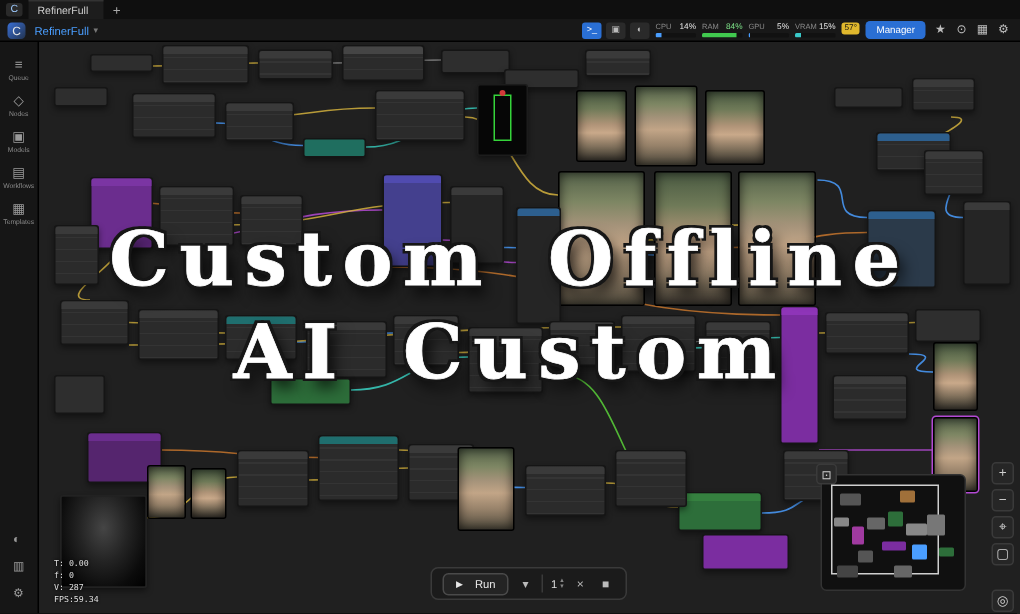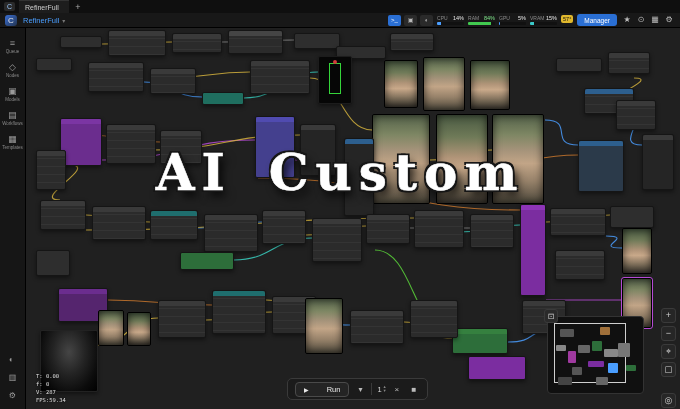--- a/index.html
+++ b/index.html
@@ -69,21 +69,21 @@
   .mm-b { position:absolute; border-radius:1px; }
 
   
   .zoom-controls { position:absolute; right:4px; top:308px; z-index:15; display:flex; flex-direction:column; gap:3px; }
   .zc-btn { width:15px; height:15px; background:#262626; border:1px solid #3a3a3a; border-radius:3px; color:#cfcfcf; font-size:9px; line-height:13px; text-align:center; cursor:pointer; padding:0; }
   .zc-gap { height:10px; }
 
   
   .run-toolbar { position:absolute; left:287px; top:378px; height:22px; z-index:22; display:flex; align-items:center; gap:5px;
                  background:#1b1b1b; border:1px solid #3a3a3a; border-radius:5px; padding:0 7px; }
-  .run-btn { display:flex; align-items:center; gap:18px; height:15px; background:#242424; border:1px solid #4a4a4a; border-radius:4px; color:#e8e8e8; font-size:7.5px; padding:0 8px; cursor:pointer; }
+  .run-btn { display:flex; align-items:center; gap:8px; height:15px; background:#242424; border:1px solid #4a4a4a; border-radius:4px; color:#e8e8e8; font-size:7.5px; padding:0 8px; cursor:pointer; }
   .run-btn .play { font-size:6px; color:#e8e8e8; }
   .rt-sep { width:1px; height:12px; background:#3a3a3a; }
   .rt-ico { background:none; border:none; color:#bbb; font-size:8px; width:12px; text-align:center; cursor:pointer; padding:0; }
   .stepper { display:flex; align-items:center; gap:2px; color:#ddd; font-size:7.5px; cursor:pointer; }
   .st-arrows { display:flex; flex-direction:column; line-height:4px; }
   .st-arrows i { font-style:normal; font-size:4.5px; color:#888; cursor:pointer; }
 </style>
 </head>
 <body>
 
@@ -274,20 +274,21 @@
       </div>
 
     <div class="status-readout" id="status-lines">
         <div class="st-line">T: 0.00</div>
         <div class="st-line">f: 0</div>
         <div class="st-line">V: 287</div>
         <div class="st-line">FPS:59.34</div>
       </div>
 
     <div class="overlay-title">
+      <div class="ov-line">Custom Offline</div>
       <div class="ov-line">AI Custom</div>
     </div>
 
     <div class="minimap">
       <button class="mm-expand">⊡</button>
       <div class="mm-viewport" id="mm-viewport" style="left: 6px; top: 6px; width: 72px; height: 60px;"></div>
       <div id="minimap-blocks">
           <div class="mm-b" style="left: 12px; top: 12px; width: 14px; height: 8px; background: rgb(85, 85, 85);"></div>
           <div class="mm-b" style="left: 52px; top: 10px; width: 10px; height: 8px; background: rgb(160, 112, 58);"></div>
           <div class="mm-b" style="left: 8px; top: 28px; width: 10px; height: 6px; background: rgb(136, 136, 136);"></div>

